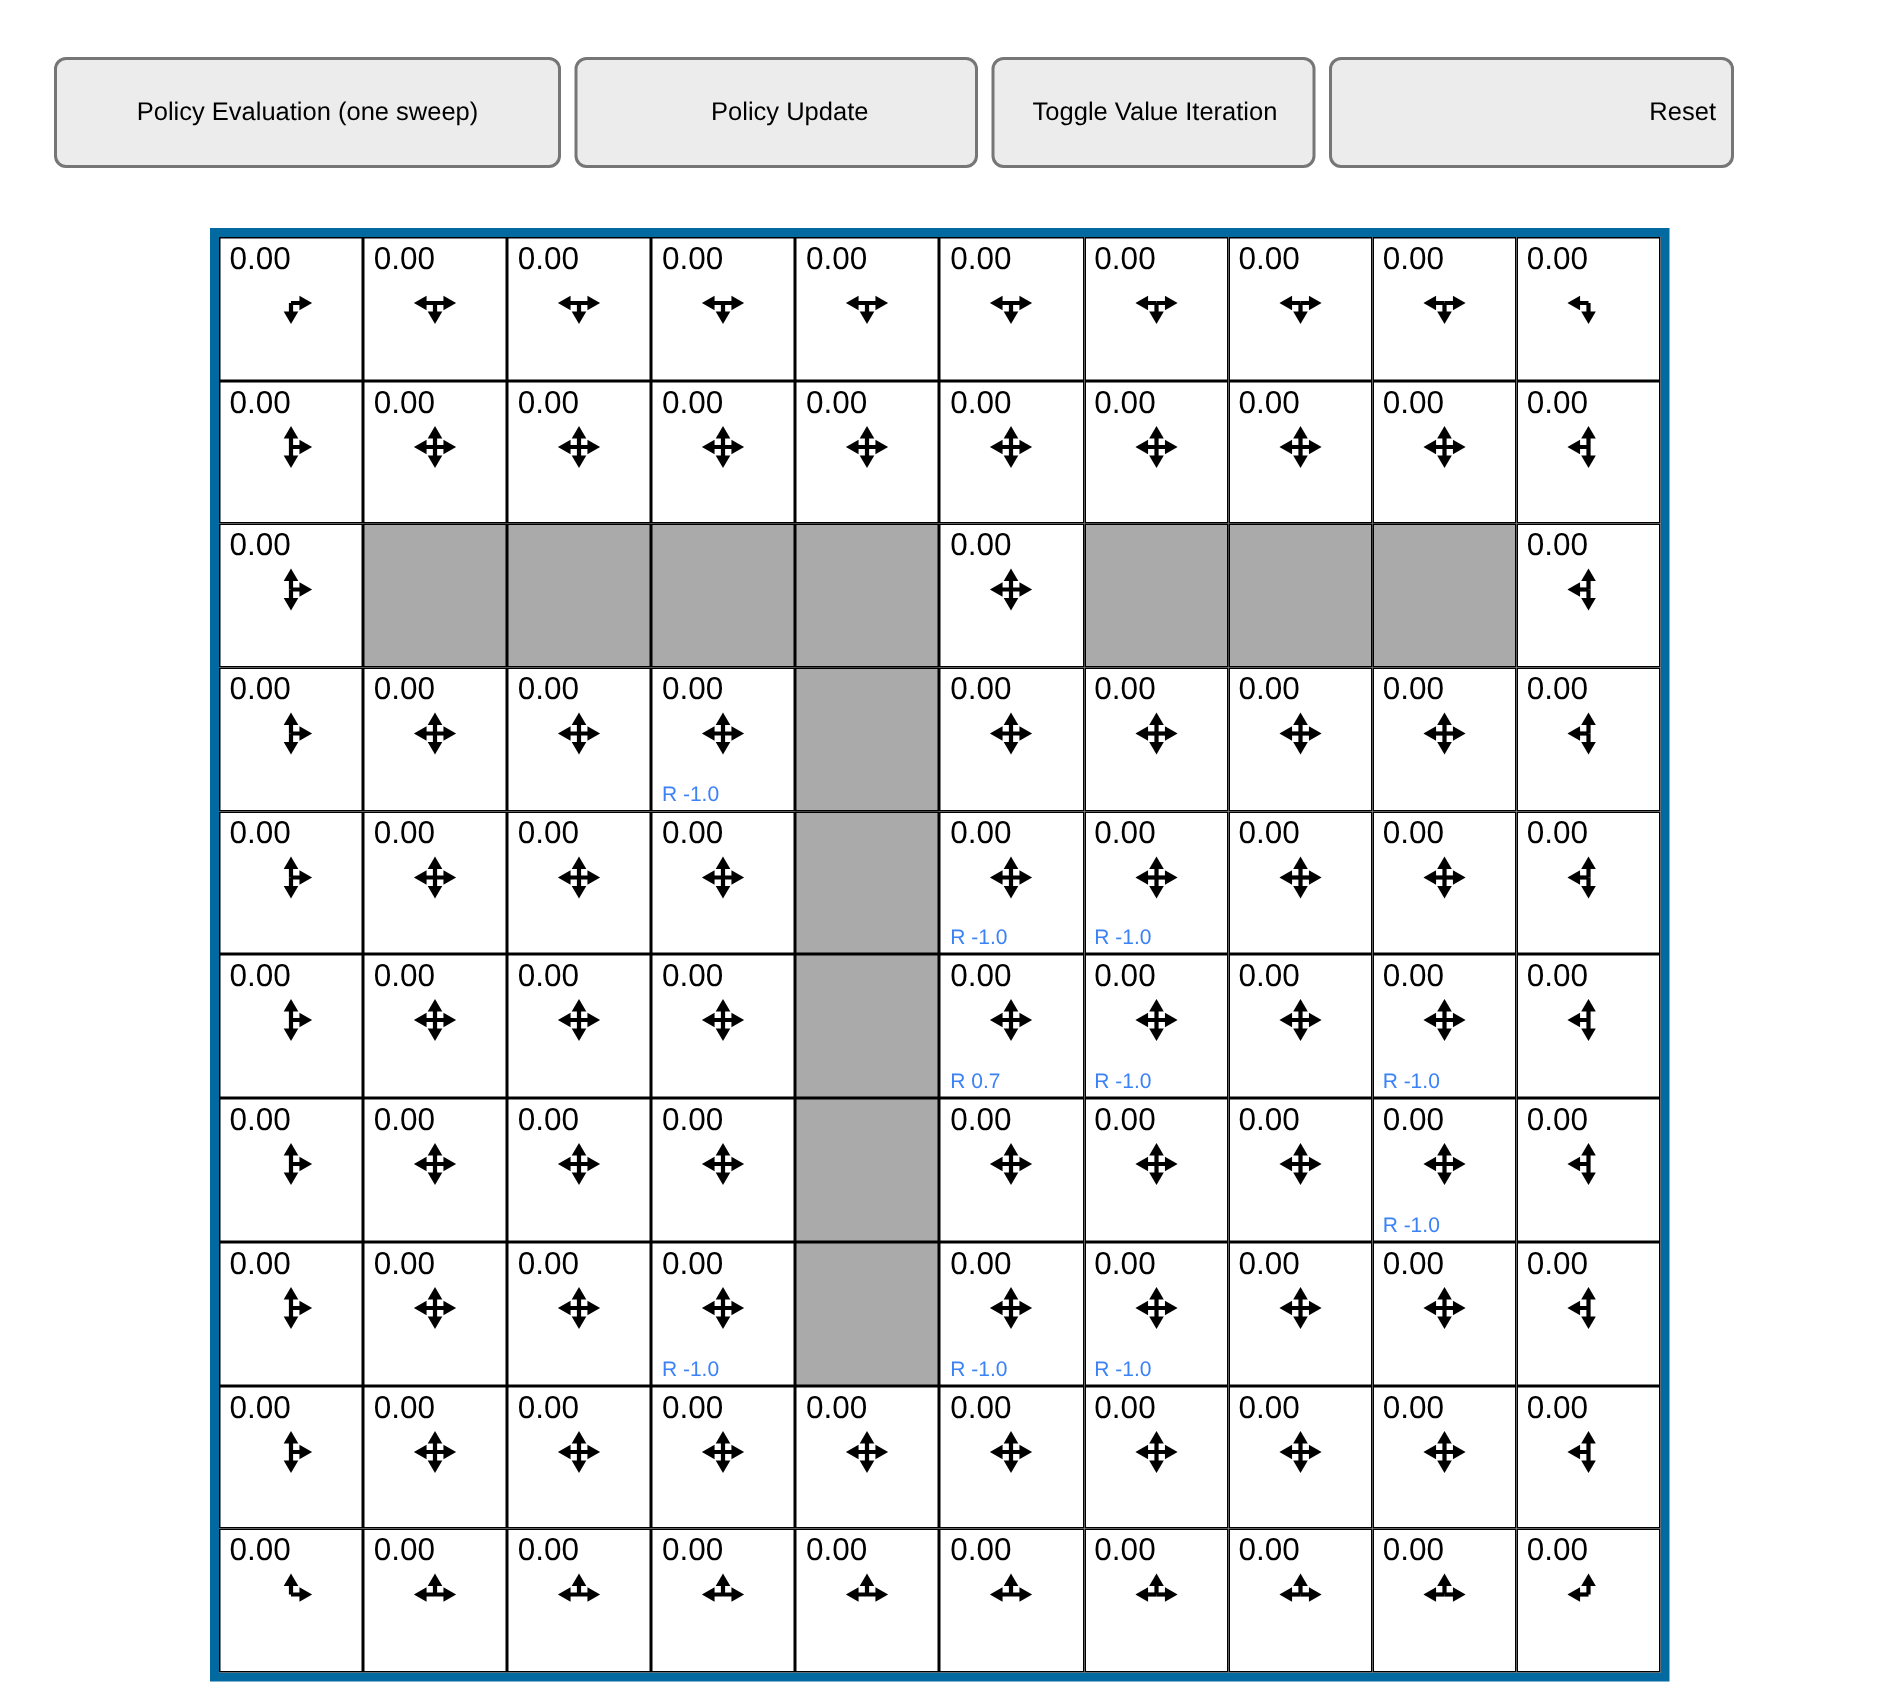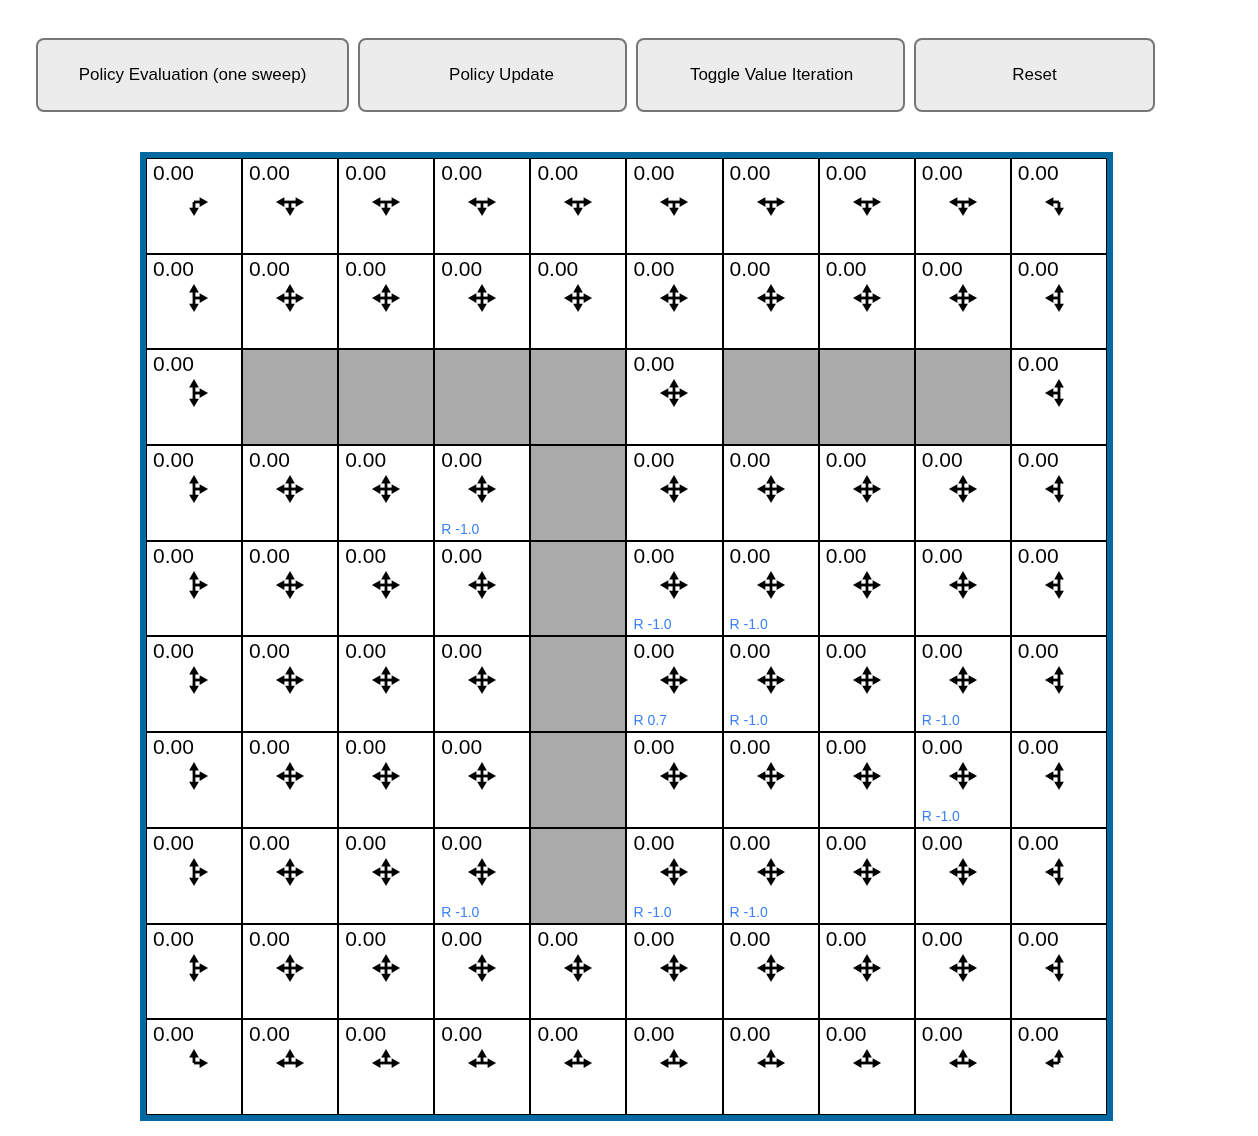--- a/index.html
+++ b/index.html
@@ -7,24 +7,24 @@
     width:1258px;height:1136px;position:relative;
     font-family:"Liberation Sans",sans-serif;color:#000;
   }
   
   .toolbar{position:absolute;left:36px;top:38px;display:flex;gap:9px;}
   .toolbar button{
     height:74px;background:#ececec;border:2px solid #767676;border-radius:8px;
     font-family:"Liberation Sans",sans-serif;font-size:17px;color:#000;cursor:pointer;
     padding:0 10px;
   }
-  .toolbar button:nth-child(1){width:313px;}
+  .toolbar button:nth-child(1){width:338px;}
   .toolbar button:nth-child(2){width:269px;padding-left:28px;}
-  .toolbar button:nth-child(3){width:269px;padding-left:12px;}
-  .toolbar button:nth-child(4){width:241px;}
+  .toolbar button:nth-child(3){width:216px;padding-left:12px;}
+  .toolbar button:nth-child(4){width:270px;text-align:right;}
   
   .grid{
     position:absolute;left:140px;top:152px;
     display:grid;grid-template-columns:repeat(10,96.1px);grid-template-rows:repeat(10,95.7px);
     border:6px solid #0369a1;
   }
   .cell{
     position:relative;box-sizing:border-box;border:1px solid #000;background:#fff;
   }
   .cell.wall{background:#aaaaaa;}

